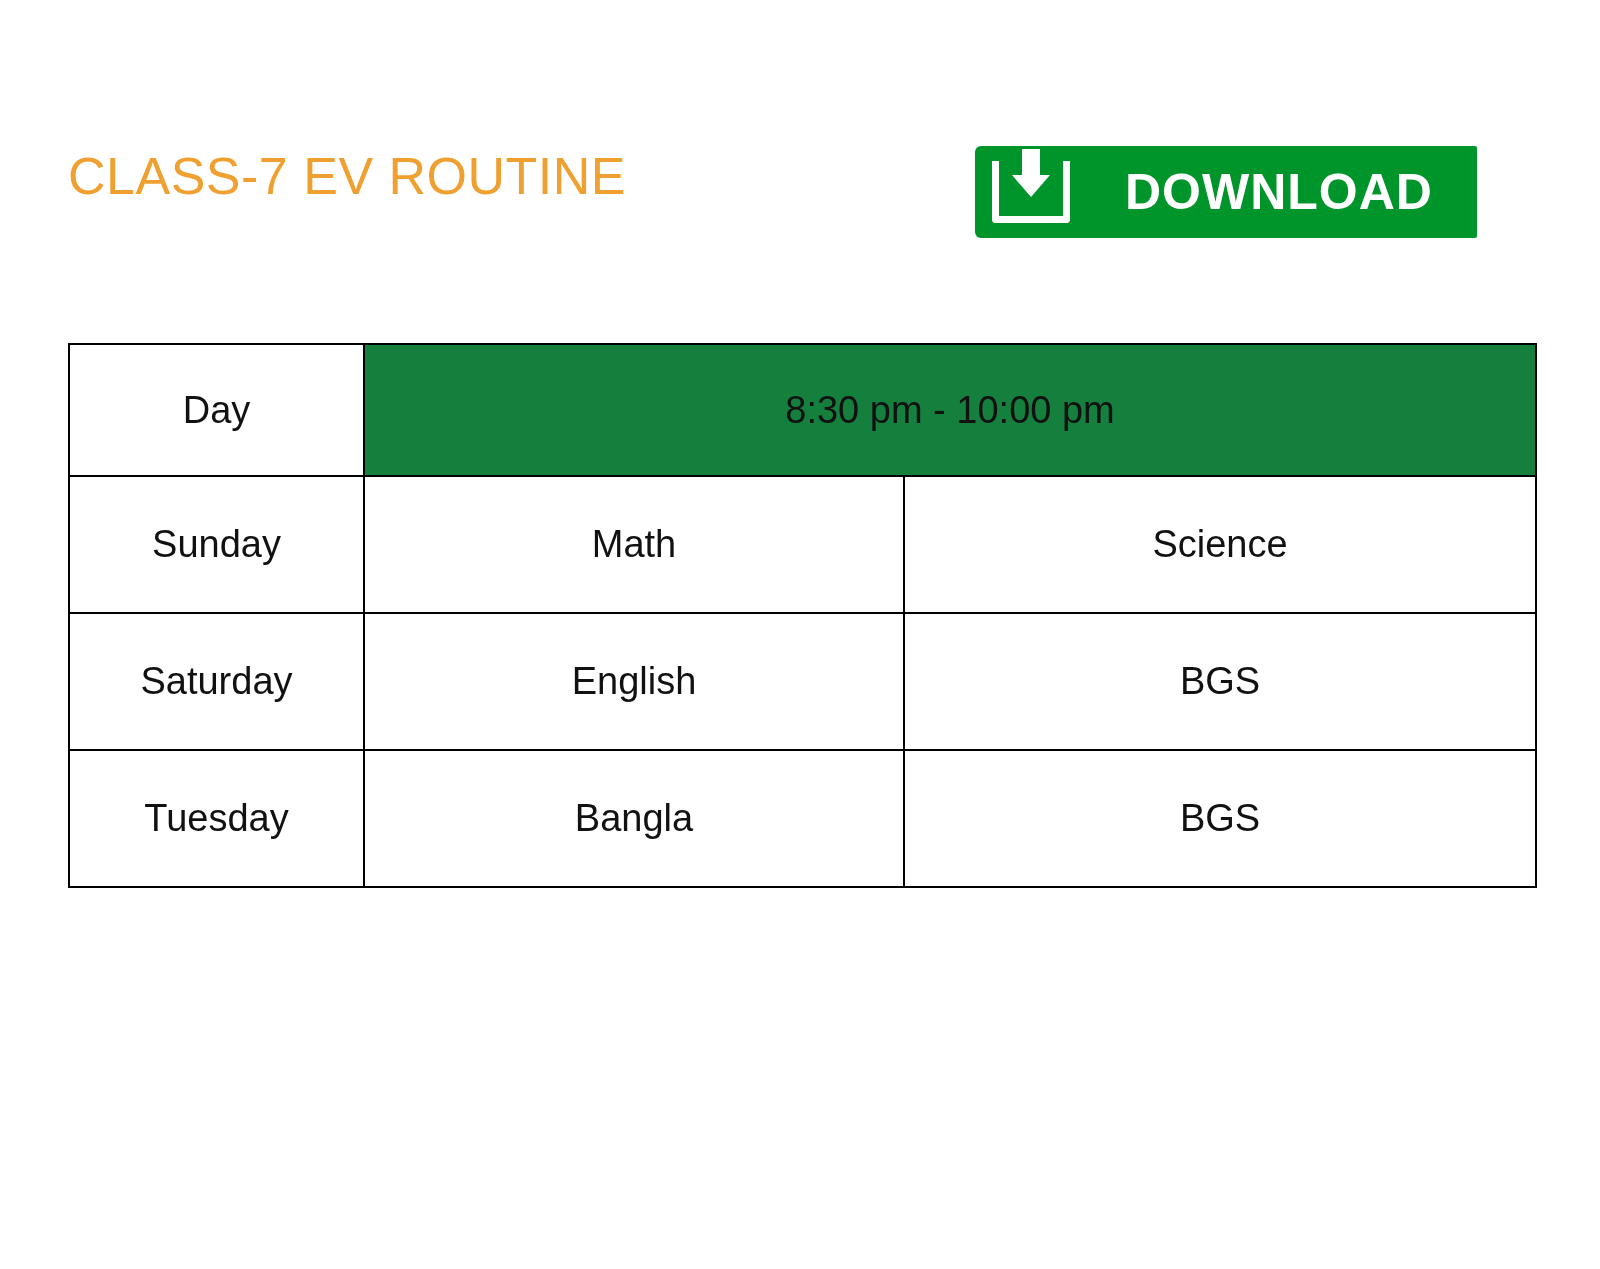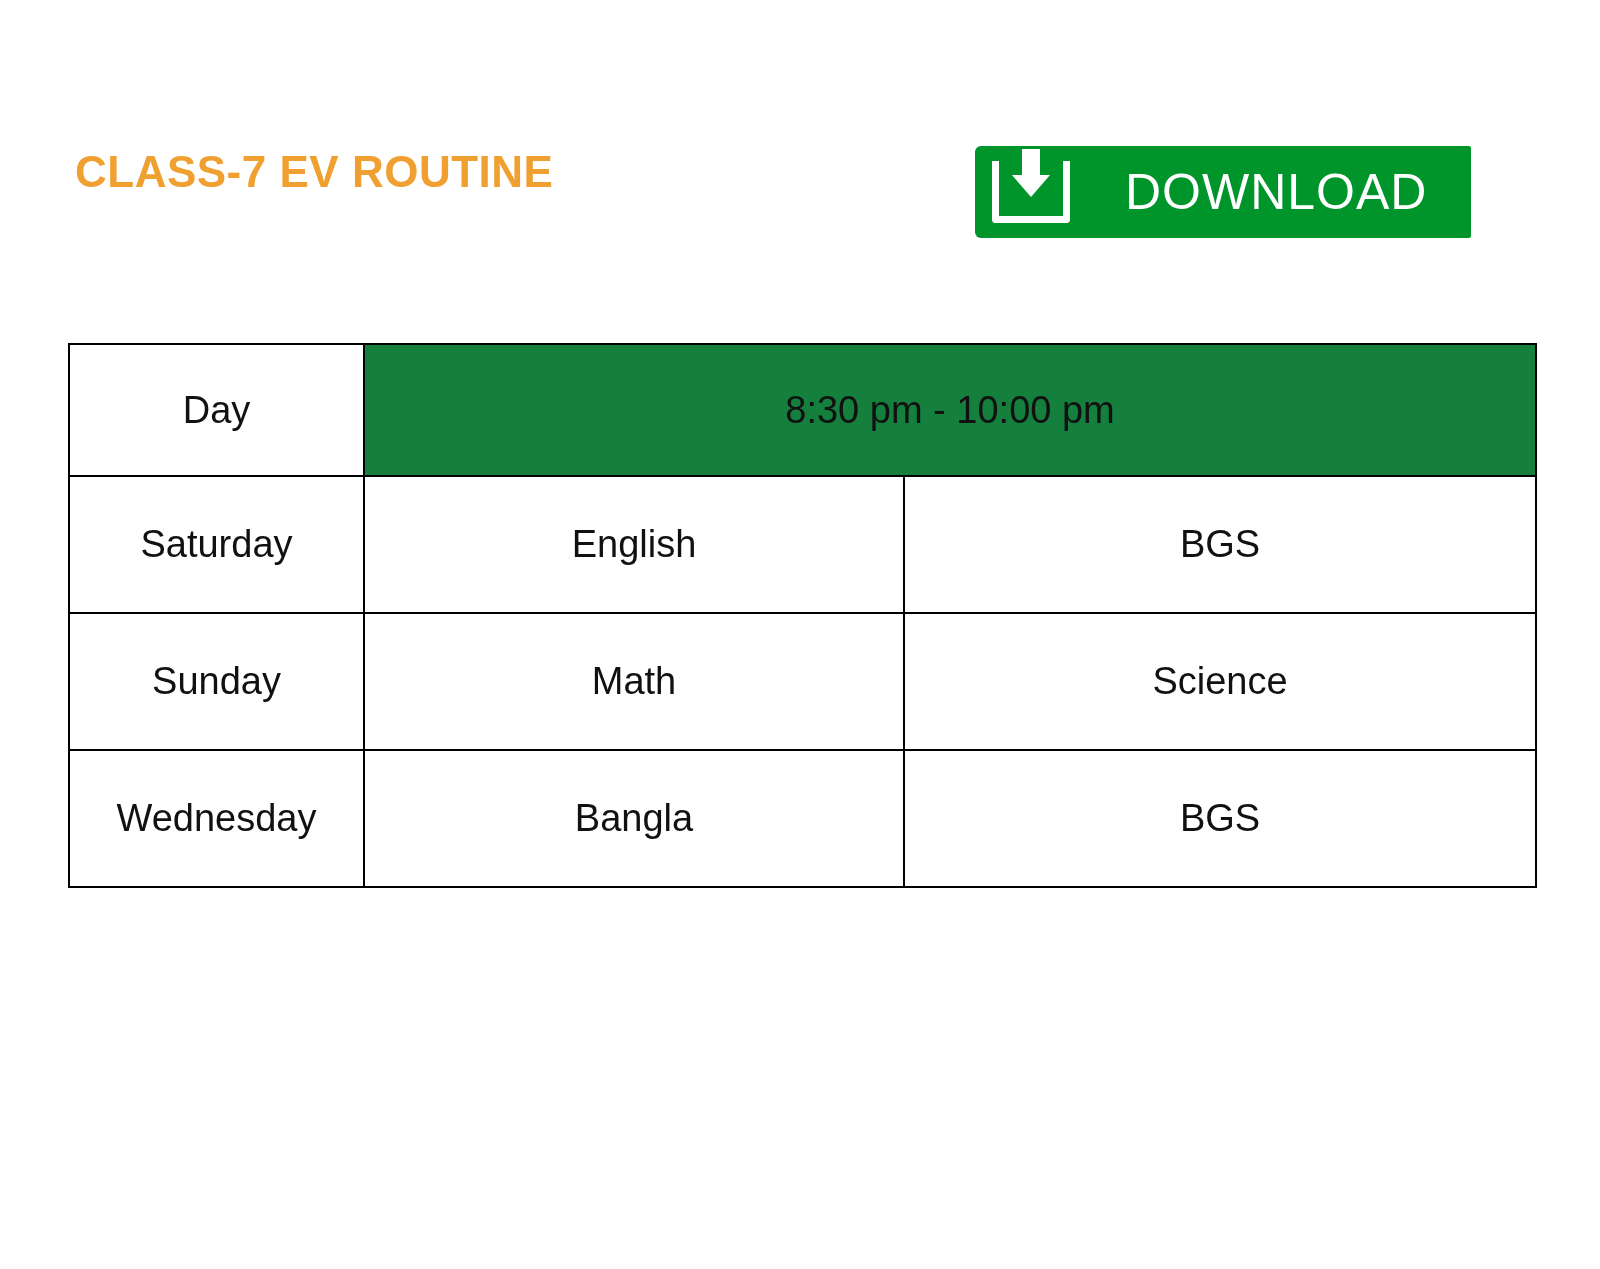--- a/index.html
+++ b/index.html
@@ -27,24 +27,24 @@
   .header-row {
     position: absolute;
     left: 0;
     top: 140px;
     width: 1600px;
     height: 110px;
   }
 
   .title {
     position: absolute;
-    left: 75px;
+    left: 68px;
     top: 8px;
-    font-size: 44px;
-    font-weight: bold;
+    font-size: 52px;
+    font-weight: normal;
     color: #F0A030;
     letter-spacing: 0.5px;
     white-space: nowrap;
     line-height: 1.1;
   }
 
   .download-wrap {
     position: absolute;
     left: 975px;
     top: 6px;
@@ -102,21 +102,21 @@
     height: 0;
     border-left: 19px solid transparent;
     border-right: 19px solid transparent;
     border-top: 22px solid #ffffff;
   }
 
   .download-label {
     background: #00952A;
     color: #ffffff;
     font-size: 50px;
-    font-weight: normal;
+    font-weight: bold;
     letter-spacing: 1px;
     padding: 0 44px 0 38px;
     display: flex;
     align-items: center;
     border-radius: 0 2px 2px 0;
   }
 
   
   .routine-table {
     position: absolute;
@@ -193,33 +193,33 @@
       <col class="col-a">
       <col class="col-b">
     </colgroup>
     <tbody>
       <tr>
         <td class="head-day">Day</td>
         <td class="head-time" colspan="2">8:30 pm - 10:00 pm</td>
       </tr>
 
       <tr class="body-row">
+        <td class="cell-day">Sunday</td>
+        <td class="cell-subject nudge-down">Math</td>
+        <td class="cell-subject">Science</td>
+      </tr>
+
+      <tr class="body-row">
         <td class="cell-day">Saturday</td>
         <td class="cell-subject nudge-down">English</td>
         <td class="cell-subject nudge-up">BGS</td>
       </tr>
 
       <tr class="body-row">
-        <td class="cell-day">Sunday</td>
-        <td class="cell-subject nudge-down">Math</td>
-        <td class="cell-subject">Science</td>
-      </tr>
-
-      <tr class="body-row">
-        <td class="cell-day">Wednesday</td>
+        <td class="cell-day">Tuesday</td>
         <td class="cell-subject nudge-down">Bangla</td>
         <td class="cell-subject">BGS</td>
       </tr>
 
 
     </tbody>
   </table>
 
 </div>
 

